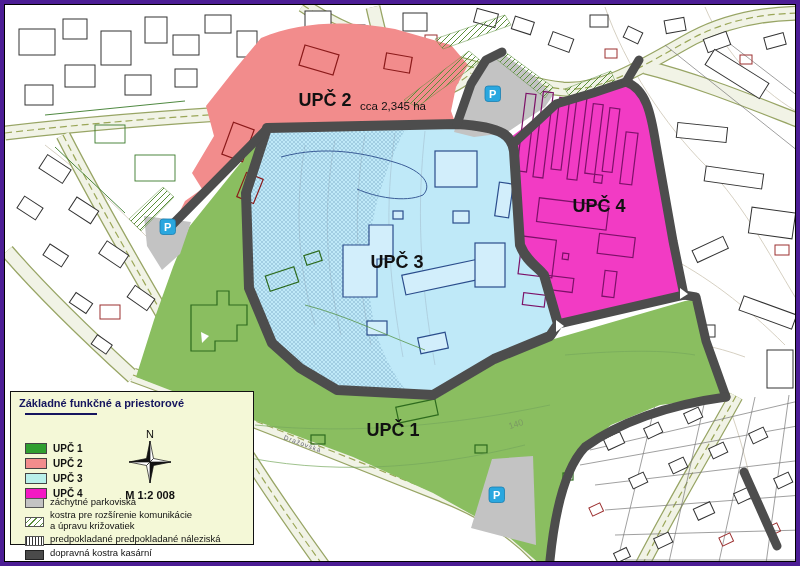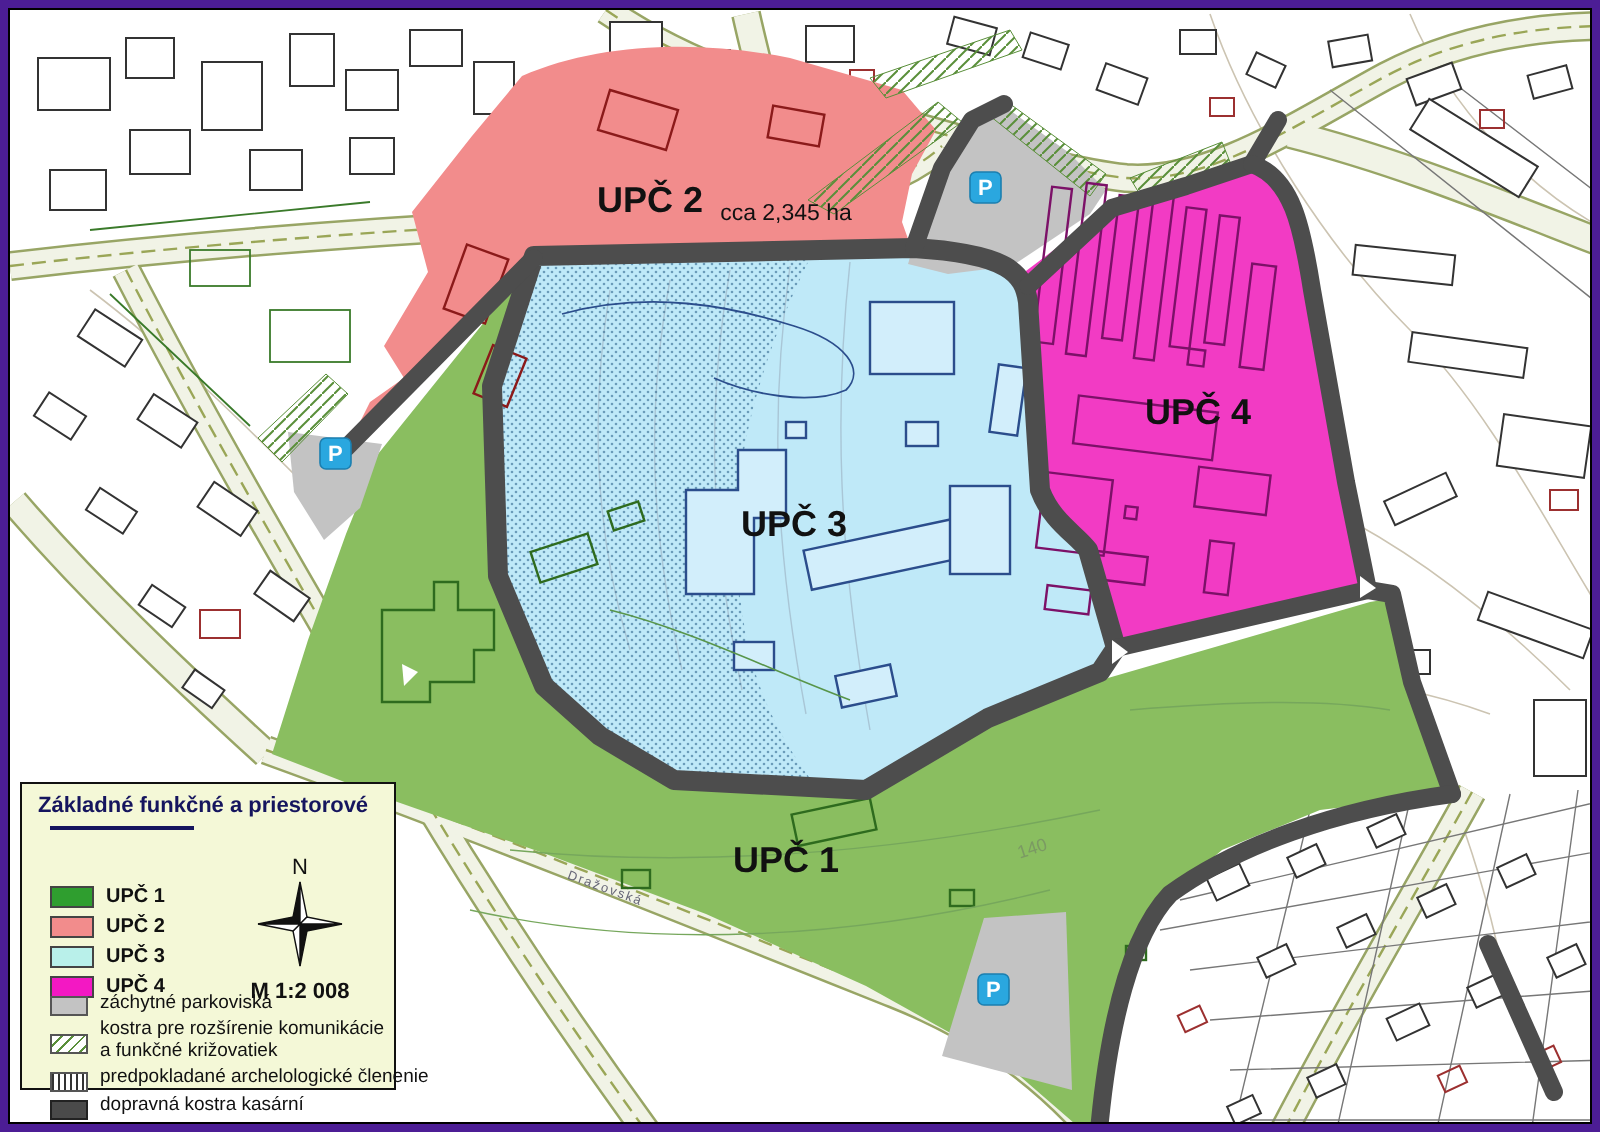--- a/index.html
+++ b/index.html
@@ -3,21 +3,21 @@
 <meta charset="utf-8">
 <style>
   html,body{margin:0;padding:0;background:#888;}
   .page{position:relative;width:800px;height:566px;background:#4c1d95;overflow:hidden;
         font-family:"Liberation Sans", sans-serif;}
   .map-frame{position:absolute;left:4px;top:4px;width:790px;height:556px;
              border:1px solid #000;overflow:hidden;background:#fff;}
   .map-frame svg{position:absolute;left:-5px;top:-5px;}
 
   
-  .legend{position:absolute;left:10px;top:391px;width:188px;height:154px;
+  .legend{position:absolute;left:10px;top:391px;width:244px;height:154px;
           background:#f4f8d7;border:1px solid #111;box-sizing:border-box;z-index:5;}
   .legend-title{margin:5px 8px 0 8px;font-size:11px;font-weight:bold;
                 color:#15155e;line-height:1.22;}
   .legend-underline{width:72px;height:2px;background:#15155e;margin:3px 0 4px 14px;}
   .zone-col{position:absolute;left:14px;top:51px;}
   .zone-row{display:flex;align-items:center;gap:6px;margin-bottom:4px;}
   .zone-swatch{width:20px;height:9px;border:1px solid #444;flex:0 0 auto;}
   .zone-label{font-size:10px;font-weight:bold;color:#111;}
   .compass-block{position:absolute;left:96px;top:36px;width:86px;text-align:center;}
   .compass-n{font-size:11px;color:#111;}
@@ -355,26 +355,26 @@
 
     <div class="item-col">
       <div class="item-row">
         <span class="item-swatch sw-parking"></span>
         <span class="item-label">záchytné parkoviská</span>
       </div>
       <div class="item-row">
         <span class="item-swatch sw-diag"></span>
         <span class="item-label">
           <span>kostra pre rozšírenie komunikácie</span><br>
-          <span>a funkčné križovatiek</span>
+          <span>a úpravu križovatiek</span>
         </span>
       </div>
       <div class="item-row">
         <span class="item-swatch sw-vert"></span>
-        <span class="item-label">predpokladané archelologické členenie</span>
+        <span class="item-label">predpokladané predpokladané náleziská</span>
       </div>
       <div class="item-row">
         <span class="item-swatch sw-road"></span>
         <span class="item-label">dopravná kostra kasární</span>
       </div>
     </div>
  </div>
 </div>
 
 </body></html>

